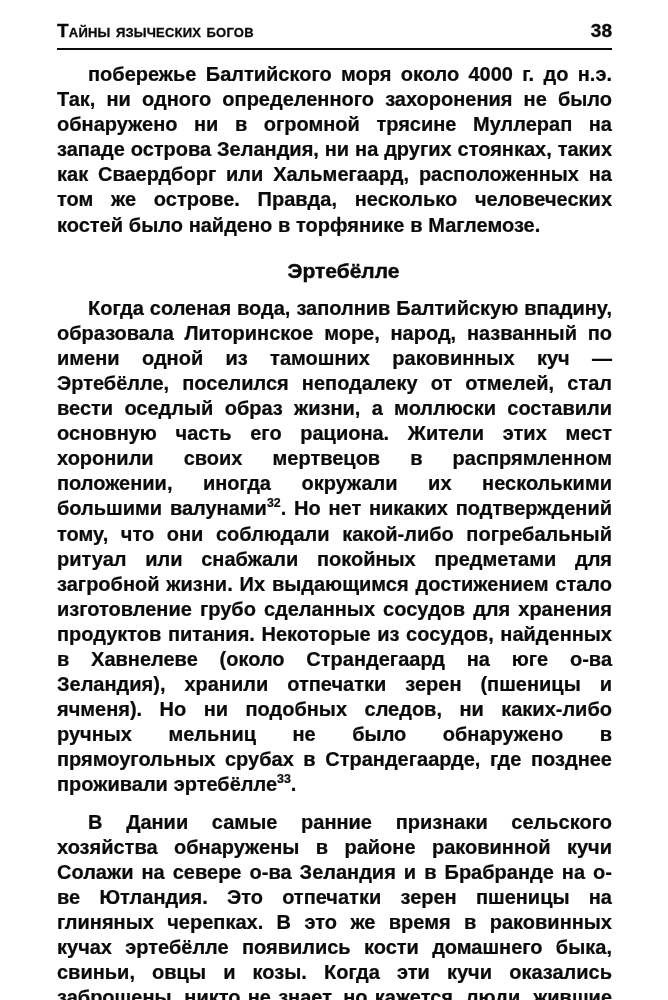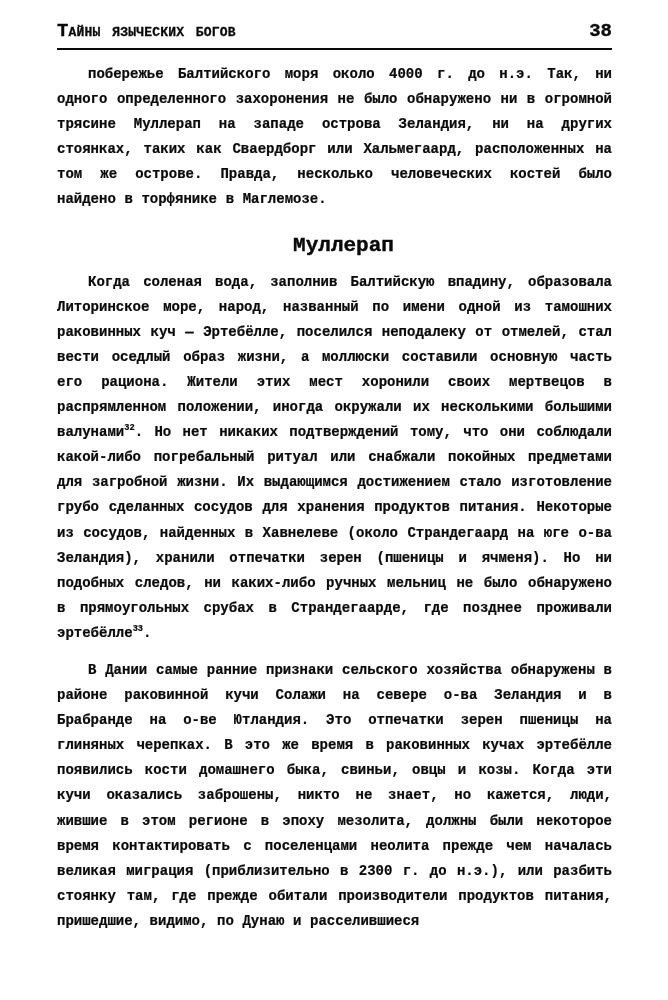--- a/index.html
+++ b/index.html
@@ -6,21 +6,21 @@
     margin: 0;
     padding: 0;
     background: #ffffff;
   }
   .page {
     position: relative;
     width: 668px;
     height: 1000px;
     background: #ffffff;
     overflow: hidden;
-    font-family: Liberation Mono, monospace;
+    font-family: Liberation Sans, sans-serif;
     color: #0a0a0a;
   }
 
   
   .header {
     position: absolute;
     left: 57px;
     top: 20px;
     width: 555px;
     display: flex;
@@ -53,21 +53,21 @@
 
   
   .content {
     position: absolute;
     left: 57px;
     top: 62px;
     width: 555px;
   }
   p.para {
     margin: 0;
-    font-size: 14px;
+    font-size: 20px;
     line-height: 25.1px;
     font-weight: bold;
     text-align: justify;
     text-indent: 31px;
     -webkit-text-stroke: 0.22px #0a0a0a;
     word-spacing: 0.2px;
   }
   p.para + p.para { margin-top: 12px; }
 
   .section-heading {
@@ -94,20 +94,20 @@
   <div class="header">
     <span class="header-title">Тайны языческих богов</span>
     <span class="header-folio">38</span>
   </div>
   <div class="header-rule"></div>
 
   <div class="content">
 
     <p class="para">побережье Балтийского моря около 4000 г. до н.э. Так, ни одного определенного захоронения не было обнаружено ни в огромной трясине Муллерап на западе острова Зеландия, ни на других стоянках, таких как Сваердборг или Хальмегаард, расположенных на том же острове. Правда, несколько человеческих костей было найдено в торфянике в Маглемозе.</p>
 
-    <h2 class="section-heading">Муллерап</h2>
+    <h2 class="section-heading">Эртебёлле</h2>
 
     <p class="para"><span>Когда соленая вода, заполнив Балтийскую впадину, образовала Литоринское море, народ, названный по имени одной из тамошних раковинных куч — Эртебёлле, поселился неподалеку от отмелей, стал вести оседлый образ жизни, а моллюски составили основную часть его рациона. Жители этих мест хоронили своих мертвецов в распрямленном положении, иногда окружали их несколькими большими валунами</span><sup>32</sup><span>. Но нет никаких подтверждений тому, что они соблюдали какой-либо погребальный ритуал или снабжали покойных предметами для загробной жизни. Их выдающимся достижением стало изготовление грубо сделанных сосудов для хранения продуктов питания. Некоторые из сосудов, найденных в Хавнелеве (около Страндегаард на юге о-ва Зеландия), хранили отпечатки зерен (пшеницы и ячменя). Но ни подобных следов, ни каких-либо ручных мельниц не было обнаружено в прямоугольных срубах в Страндегаарде, где позднее проживали эртебёлле</span><sup>33</sup><span>.</span></p>
 
     <p class="para">В Дании самые ранние признаки сельского хозяйства обнаружены в районе раковинной кучи Солажи на севере о-ва Зеландия и в Брабранде на о-ве Ютландия. Это отпечатки зерен пшеницы на глиняных черепках. В это же время в раковинных кучах эртебёлле появились кости домашнего быка, свиньи, овцы и козы. Когда эти кучи оказались заброшены, никто не знает, но кажется, люди, жившие в этом регионе в эпоху мезолита, должны были некоторое время контактировать с поселенцами неолита прежде чем началась великая миграция (приблизительно в 2300 г. до н.э.), или разбить стоянку там, где прежде обитали производители продуктов питания, пришедшие, видимо, по Дунаю и расселившиеся</p>
 
   </div>
 </div>
 
 </body></html>

